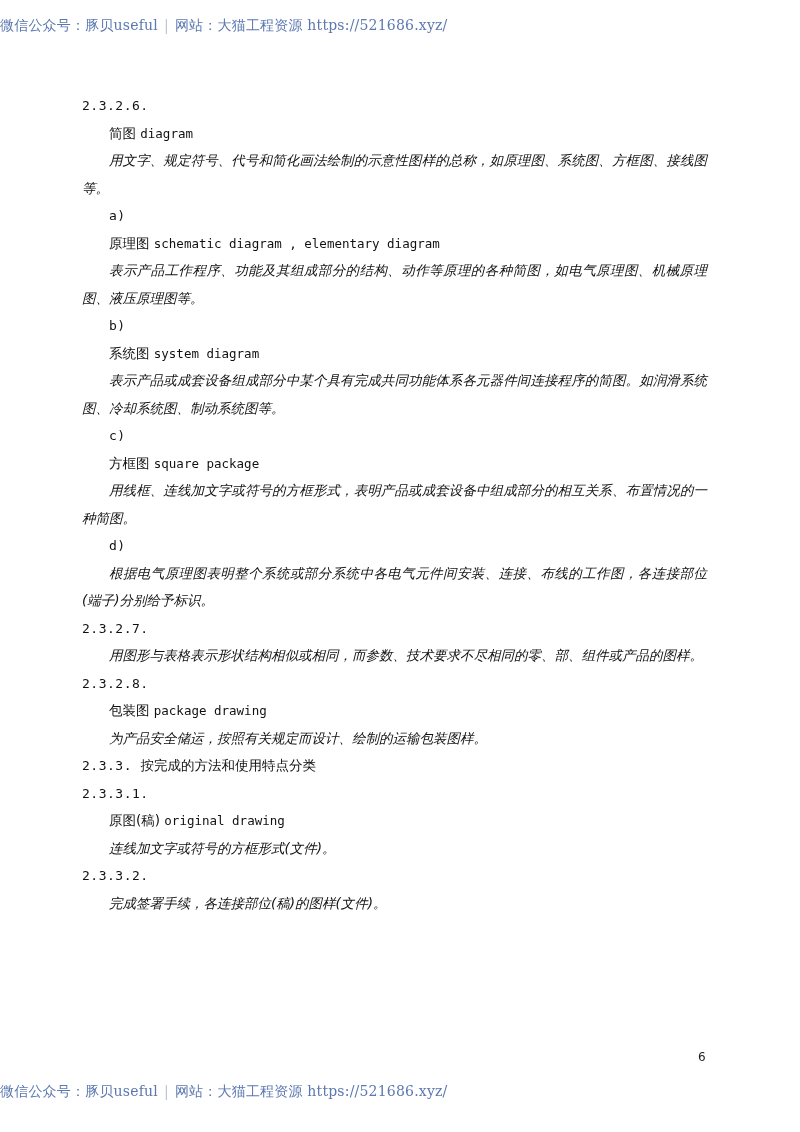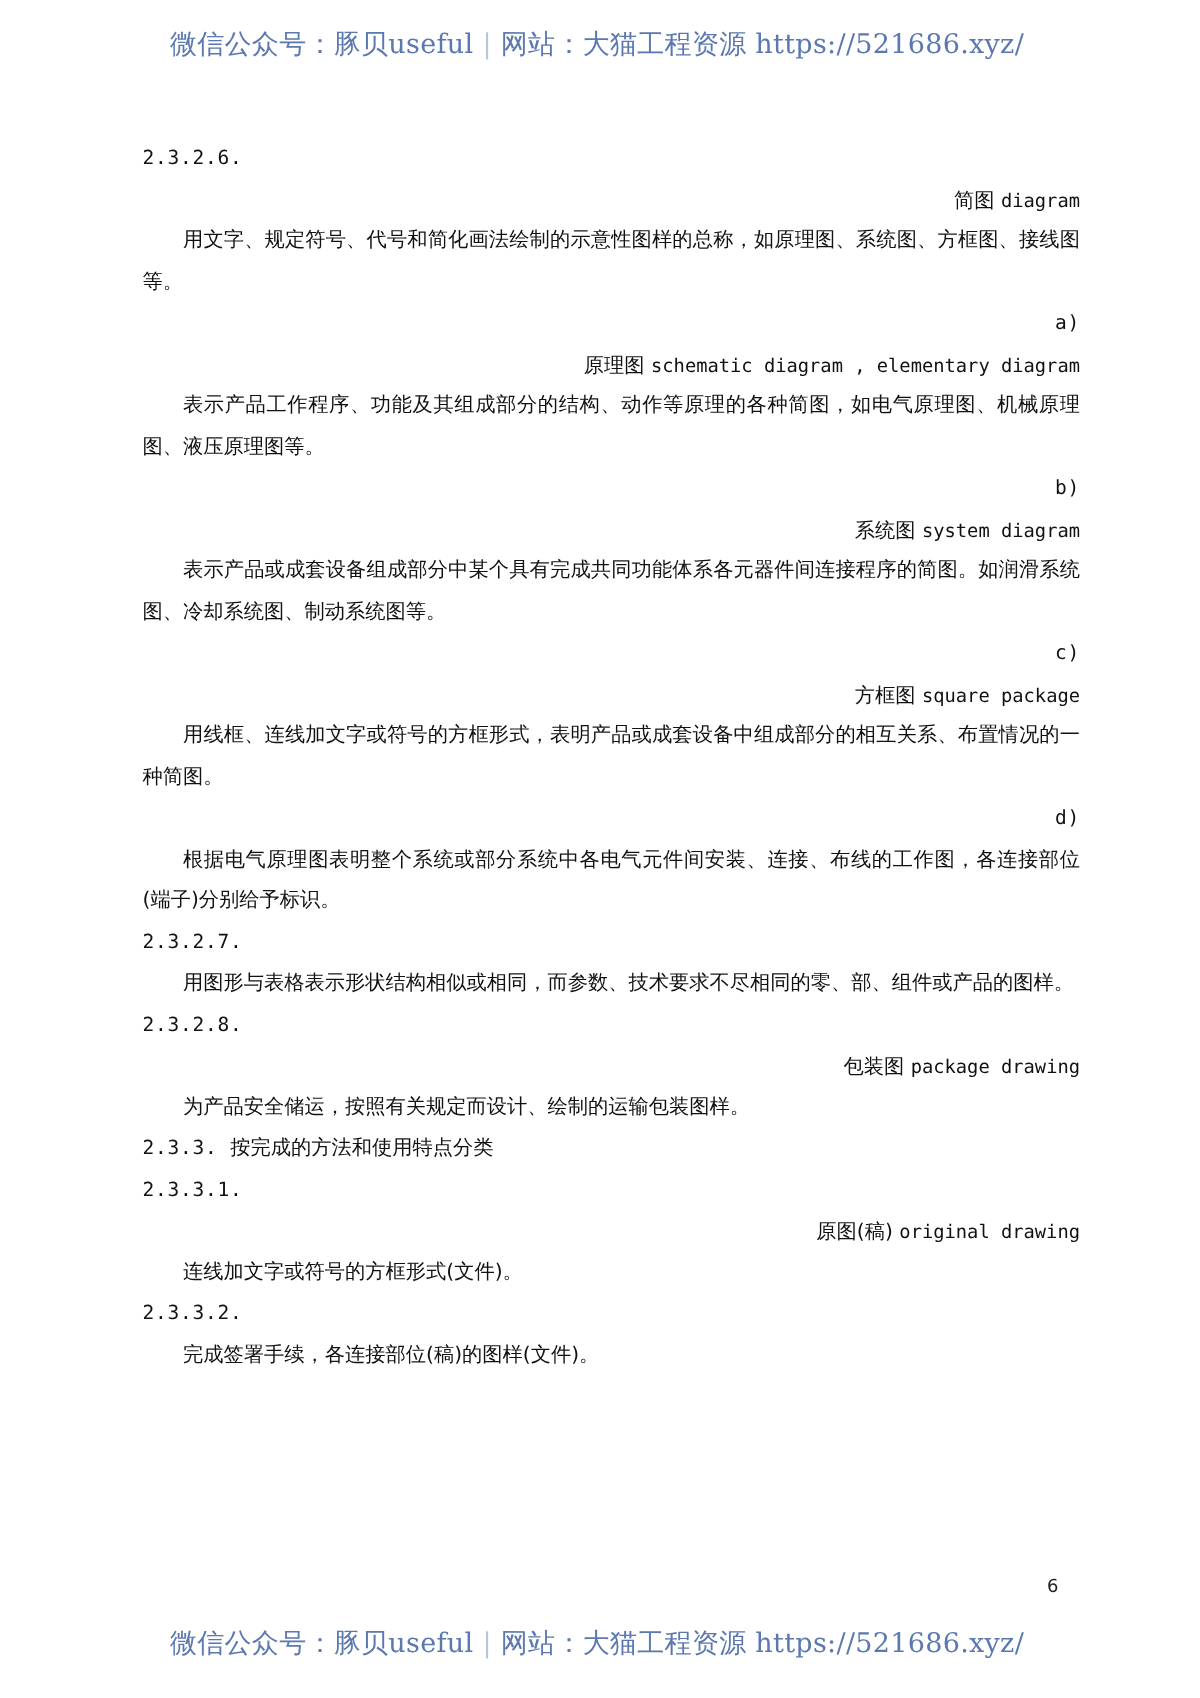--- a/index.html
+++ b/index.html
@@ -1,28 +1,28 @@
 <!DOCTYPE html>
 <html><head>
 <meta charset="utf-8">
 <style>
   html, body { margin:0; padding:0; background:#ffffff; }
   body { width:800px; height:1132px; position:relative; overflow:hidden;
          font-family:"DejaVu Sans","Liberation Sans",sans-serif; color:#111; }
-  .watermark { position:absolute; left:0; width:796px; text-align:center;
+  .watermark { position:absolute; left:0; width:796px; 
                font-family:"DejaVu Serif","Liberation Serif",serif;
-               font-size:18px; color:#5b78b0; letter-spacing:0.2px; }
+               font-size:14px; color:#5b78b0; letter-spacing:0.2px; }
   .watermark.top { top:17px; }
   .watermark.bottom { top:1083px; }
   .watermark .sep { color:#b8c4dc; margin:0 6px; }
-  .page { position:absolute; left:95px; top:92px; width:625px; }
+  .page { position:absolute; left:82px; top:92px; width:625px; }
   .line { font-size:13.5px; line-height:27.5px; height:27.5px; white-space:nowrap; }
   .num { font-family:"DejaVu Sans Mono","Liberation Mono",monospace; font-size:13px; letter-spacing:0.5px; }
-  .ind { padding-left:27px;text-align:right; }
-  .para { font-size:13.5px; line-height:27.5px; text-indent:27px; text-align:justify; }
+  .ind { padding-left:27px; }
+  .para { font-size:13.5px; line-height:27.5px; text-indent:27px; text-align:justify;font-style:italic; }
   .term-en { font-family:"DejaVu Sans Mono","Liberation Mono",monospace; font-size:12.5px; }
   .pageno { position:absolute; left:698px; top:1050px; font-size:12px; color:#222; }
 </style>
 </head>
 <body>
 
 <div class="watermark top">
   <span>微信公众号：豚贝useful</span><span class="sep">|</span><span>网站：大猫工程资源 https://521686.xyz/</span>
 </div>
 

